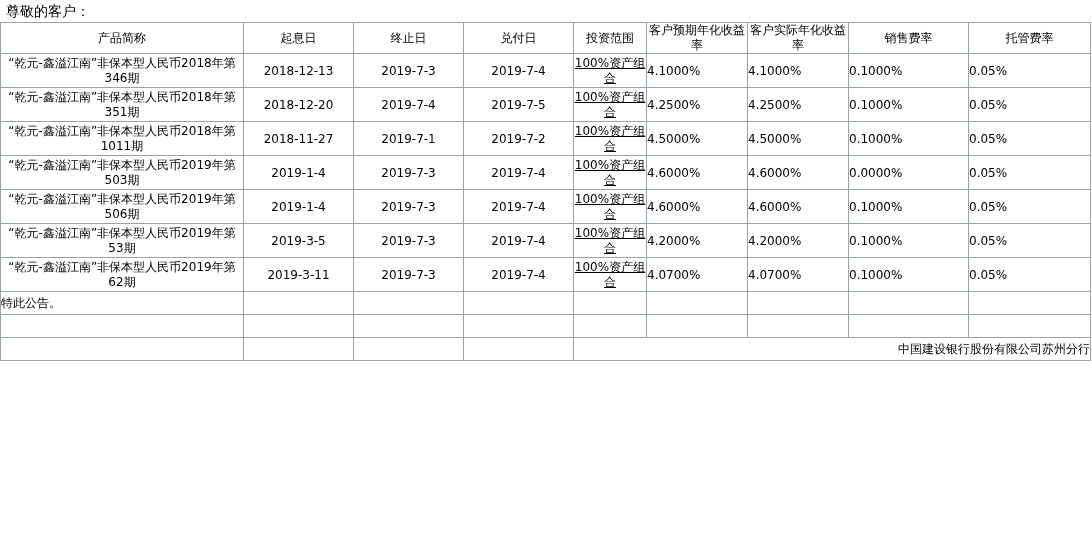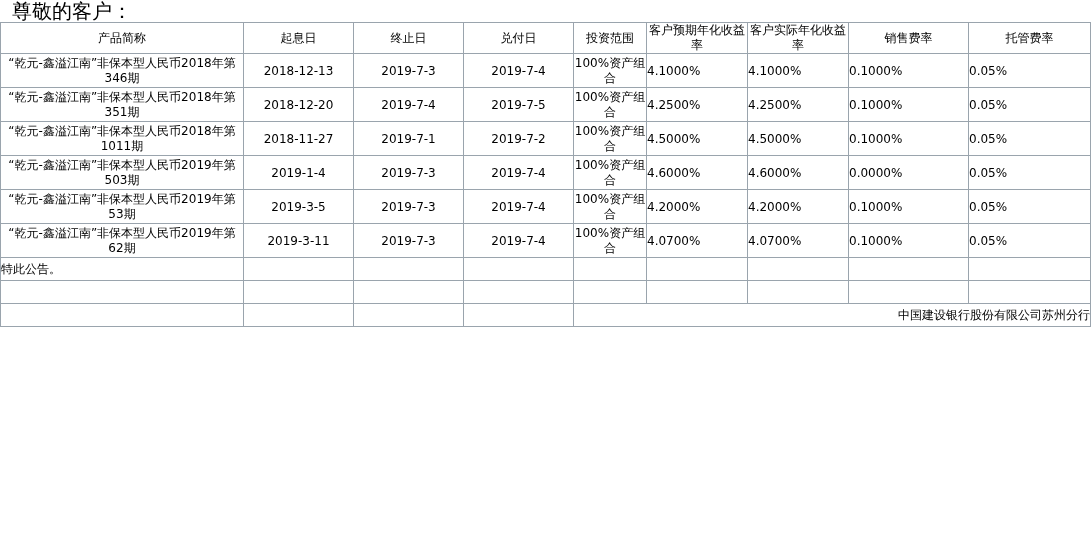--- a/index.html
+++ b/index.html
@@ -15,22 +15,22 @@
     overflow: hidden;
   }
   .sheet {
     position: relative;
     width: 1092px;
     height: 540px;
   }
   .intro {
     height: 22px;
     line-height: 22px;
-    font-size: 20px;
-    padding-left: 12px;
+    font-size: 14px;
+    padding-left: 6px;
     font-family: "DejaVu Sans", sans-serif;
   }
   table.grid {
     border-collapse: collapse;
     table-layout: fixed;
     width: 956px;
     font-family: "DejaVu Sans", sans-serif;
   }
   table.grid td, table.grid th {
     border: 1px solid #9aa4ad;
@@ -56,20 +56,21 @@
   }
   td.ctr {
     text-align: center;
     font-size: 12.5px;
   }
   td.scope {
     text-align: center;
     font-size: 12.5px;
     font-weight: bold;
     line-height: 15px;
+    text-decoration: underline;
   }
   td.rate {
     text-align: left;
     font-size: 12.5px;
   }
   tr.datarow td { height: 33px; }
   tr.blank td { height: 22px; }
   td.note {
     text-align: left;
     font-size: 15px;
@@ -154,20 +155,31 @@
         <td class="ctr">2019-1-4</td>
         <td class="ctr">2019-7-3</td>
         <td class="ctr">2019-7-4</td>
         <td class="scope">100%资产组合</td>
         <td class="rate">4.6000%</td>
         <td class="rate">4.6000%</td>
         <td class="rate">0.0000%</td>
         <td class="rate">0.05%</td>
       </tr>
       <tr class="datarow">
+        <td class="name">“乾元-鑫溢江南”非保本型人民币2019年第506期</td>
+        <td class="ctr">2019-1-4</td>
+        <td class="ctr">2019-7-3</td>
+        <td class="ctr">2019-7-4</td>
+        <td class="scope">100%资产组合</td>
+        <td class="rate">4.6000%</td>
+        <td class="rate">4.6000%</td>
+        <td class="rate">0.1000%</td>
+        <td class="rate">0.05%</td>
+      </tr>
+      <tr class="datarow">
         <td class="name">“乾元-鑫溢江南”非保本型人民币2019年第53期</td>
         <td class="ctr">2019-3-5</td>
         <td class="ctr">2019-7-3</td>
         <td class="ctr">2019-7-4</td>
         <td class="scope">100%资产组合</td>
         <td class="rate">4.2000%</td>
         <td class="rate">4.2000%</td>
         <td class="rate">0.1000%</td>
         <td class="rate">0.05%</td>
       </tr>

